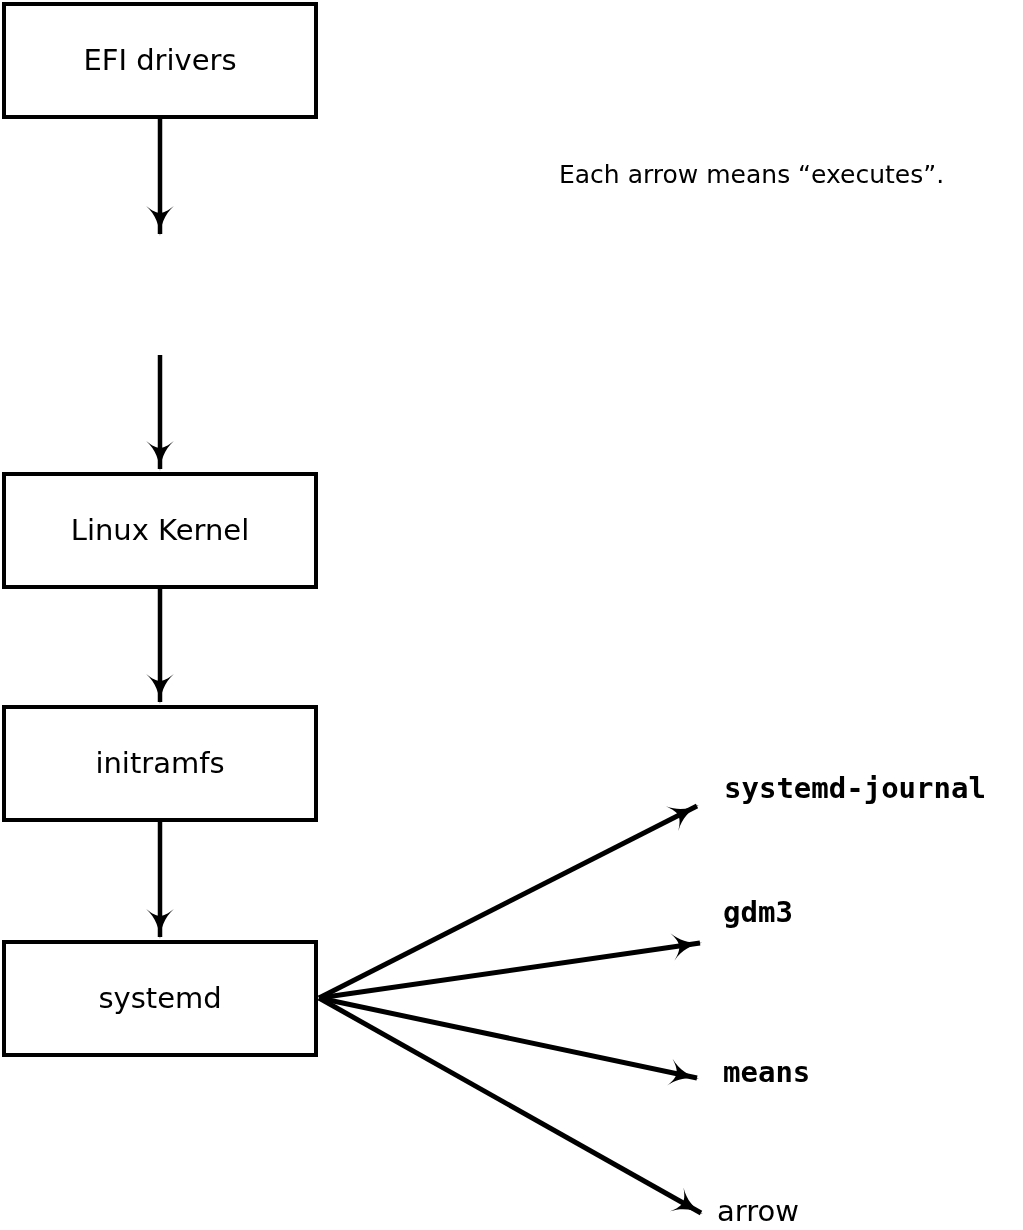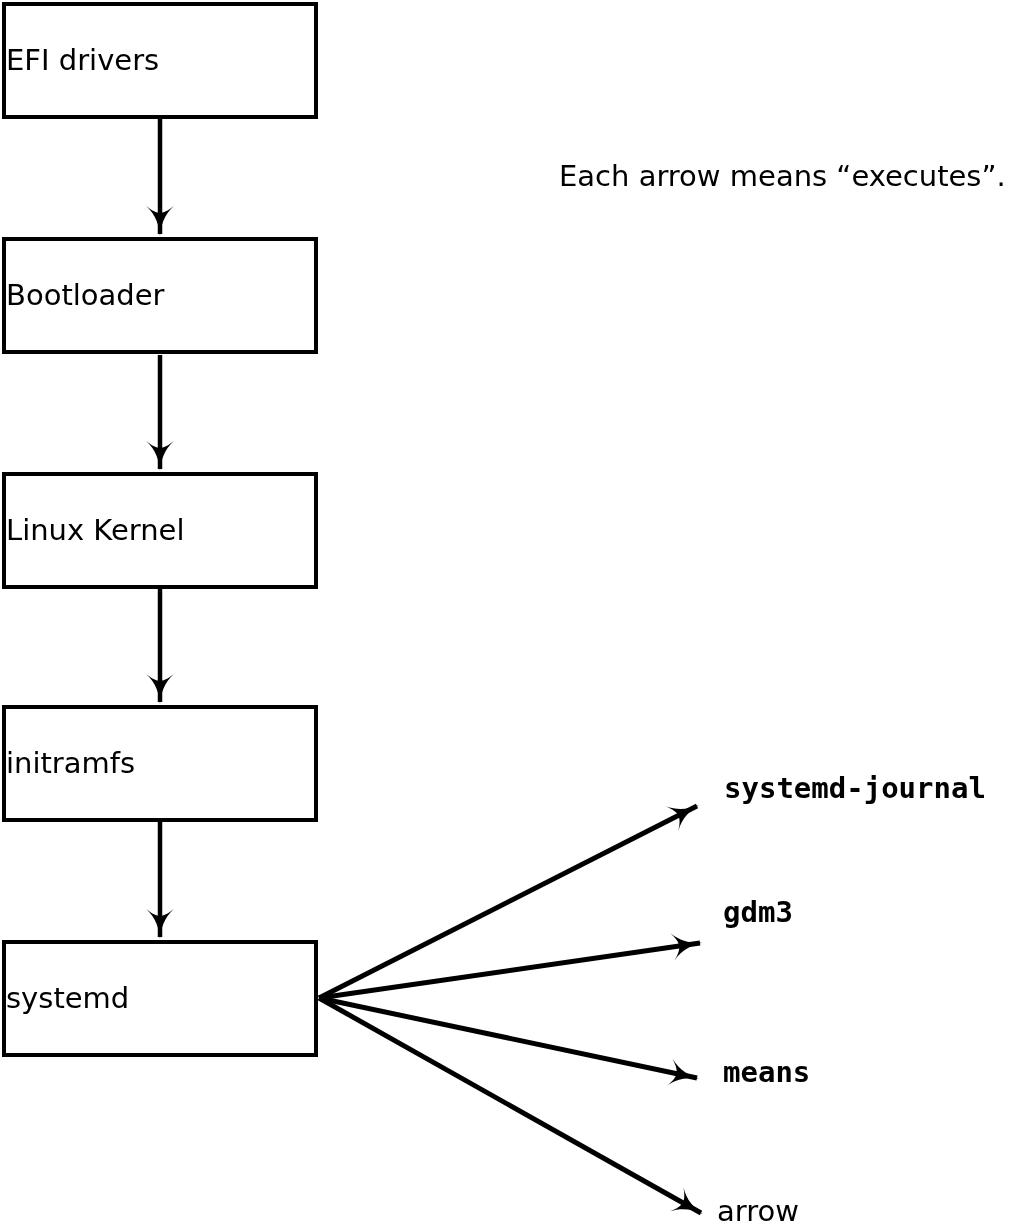--- a/index.html
+++ b/index.html
@@ -4,31 +4,31 @@
 <style>
   html,body{margin:0;padding:0;background:#fff;}
   .canvas{
     position:relative;width:1023px;height:1230px;background:#ffffff;
     font-family:"DejaVu Sans",sans-serif;color:#000;overflow:hidden;
   }
   .arrows-layer{position:absolute;left:0;top:0;width:1023px;height:1230px;}
   .node-box{
     position:absolute;left:2px;width:316px;height:117px;
     border:4px solid #000;background:#fff;box-sizing:border-box;
-    display:flex;align-items:center;
+    display:flex;align-items:center;justify-content:center;
   }
   .node-box .node-label{font-size:29px;line-height:1;white-space:nowrap;}
   .box-pos-0{top:2px}
   .box-pos-1{top:237px}
   .box-pos-2{top:472px}
   .box-pos-3{top:705px}
   .box-pos-4{top:940px}
   .note{
     position:absolute;left:559px;top:162px;
-    font-size:29px;line-height:1;white-space:nowrap;
+    font-size:25px;line-height:1;white-space:nowrap;
   }
   .proc-label{
     position:absolute;font-size:29px;line-height:1;white-space:nowrap;
   }
   .mono{font-family:"DejaVu Sans Mono",monospace;font-weight:bold;}
   .proc-pos-0{left:724px;top:774px}
   .proc-pos-1{left:723px;top:898px}
   .proc-pos-2{left:723px;top:1058px}
   .proc-pos-3{left:717px;top:1197px}
   line.arrow{stroke:#000;fill:none;}
@@ -54,23 +54,20 @@
 
     <line class="arrow arrow-fan" x1="319" y1="998" x2="697" y2="806" marker-end="url(#ah)"></line>
     <line class="arrow arrow-fan" x1="319" y1="998" x2="700" y2="943" marker-end="url(#ah)"></line>
     <line class="arrow arrow-fan" x1="319" y1="998" x2="697" y2="1078" marker-end="url(#ah)"></line>
     <line class="arrow arrow-fan" x1="319" y1="998" x2="701" y2="1213" marker-end="url(#ah)"></line>
   </svg>
 
   <div class="node-box box-pos-0">
     <span class="node-label">EFI drivers</span>
   </div>
-  <div class="node-box box-pos-1">
-    <span class="node-label">Bootloader</span>
-  </div>
   <div class="node-box box-pos-2">
     <span class="node-label">Linux Kernel</span>
   </div>
   <div class="node-box box-pos-4">
     <span class="node-label">systemd</span>
   </div>
   <div class="node-box box-pos-3">
     <span class="node-label">initramfs</span>
   </div>
 

